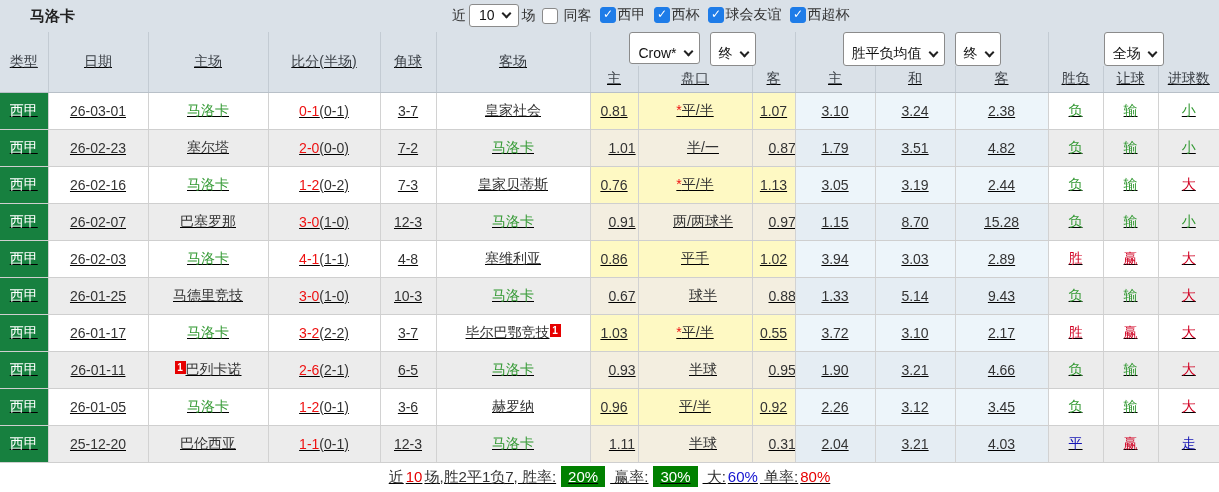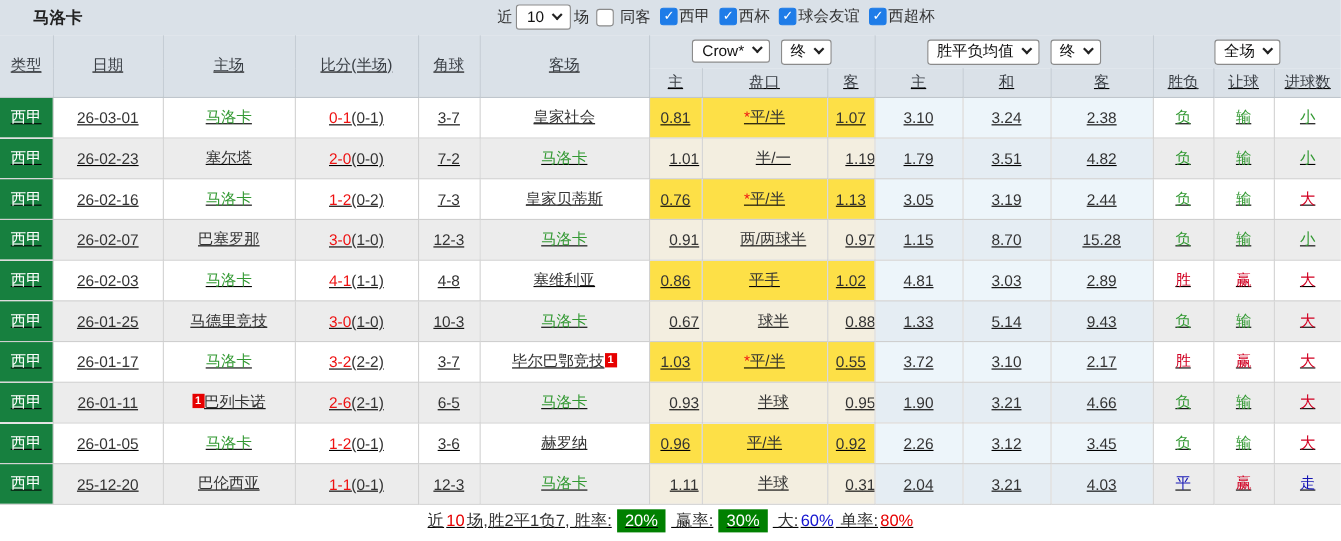--- a/index.html
+++ b/index.html
@@ -25,30 +25,30 @@
 
   
   table { border-collapse:collapse; table-layout:fixed; width:1219px; }
   thead th { background:#dae1e8; font-weight:normal; font-size:14px; color:#3a3f45;
              border-right:1px solid #c3cbd3; border-bottom:1px solid #b8c0c8; }
   thead tr.hdr-top th { height:30px; border-bottom:none; }
   thead tr.hdr-top th[rowspan] { border-bottom:1px solid #b8c0c8; }
   thead tr.hdr-sub th { height:26px; }
   thead th:last-child { border-right:none; }
   .ctrl-cell { text-align:center; }
-  .ctrl-cell .sel { padding:1px 7px 2px 8px; margin:0 5px; background:#fff; }
+  .ctrl-cell .sel { padding:12px 7px 2px 8px; margin:0 5px; background:#fff; }
 
   tbody td { height:37px; text-align:center; font-size:14px; color:#333;
              border-right:1px solid #d2d2d2; border-bottom:1px solid #cfcfcf;
              overflow:hidden; white-space:nowrap; }
   tbody td:last-child { border-right:none; }
   tbody tr.odd  td { background:#fff; }
   tbody tr.even td { background:#ececec; }
   td.league { background:#17803f !important; color:#fff; border-right:1px solid #d2d2d2; }
-  tbody tr.odd  td.odds { background:#fde047;margin-left:40px; }
+  tbody tr.odd  td.odds { background:#fef9c3;margin-left:40px; }
   tbody tr.even td.odds { background:#f3eee0;padding-left:16px; }
   tbody tr.odd  td.avg  { background:#edf5fa; }
   tbody tr.even td.avg  { background:#e5edf3;margin-left:10px; }
 
   .grn { color:#339933; } .red { color:#d10022; } .blu { color:#1414b4; }
   .score-red { color:#ee1111; }
   .star { color:#ee1111; }
   .badge { display:inline-block; background:#e60000; color:#fff; font-size:10px; line-height:13px;
            width:11px; height:13px; text-align:center; vertical-align:3px; font-weight:bold; }
 
@@ -173,21 +173,21 @@
         </tr>
         <tr class="even">
           <td class="league">西甲</td>
           <td>26-02-23</td>
           <td><span class="">塞尔塔</span></td>
           <td><span class="score-red">2-0</span><span>(0-0)</span></td>
           <td>7-2</td>
           <td><span class="grn">马洛卡</span></td>
           <td class="odds">1.01</td>
           <td class="odds">半/一</td>
-          <td class="odds">1.19</td>
+          <td class="odds">0.87</td>
           <td class="avg">1.79</td>
           <td class="avg">3.51</td>
           <td class="avg">4.82</td>
           <td class="grn">负</td>
           <td class="grn">输</td>
           <td class="grn">小</td>
         </tr>
         <tr class="odd">
           <td class="league">西甲</td>
           <td>26-02-16</td>
@@ -225,21 +225,21 @@
         <tr class="odd">
           <td class="league">西甲</td>
           <td>26-02-03</td>
           <td><span class="grn">马洛卡</span></td>
           <td><span class="score-red">4-1</span><span>(1-1)</span></td>
           <td>4-8</td>
           <td><span class="">塞维利亚</span></td>
           <td class="odds">0.86</td>
           <td class="odds">平手</td>
           <td class="odds">1.02</td>
-          <td class="avg">4.81</td>
+          <td class="avg">3.94</td>
           <td class="avg">3.03</td>
           <td class="avg">2.89</td>
           <td class="red">胜</td>
           <td class="red">赢</td>
           <td class="red">大</td>
         </tr>
         <tr class="even">
           <td class="league">西甲</td>
           <td>26-01-25</td>
           <td><span class="">马德里竞技</span></td>

